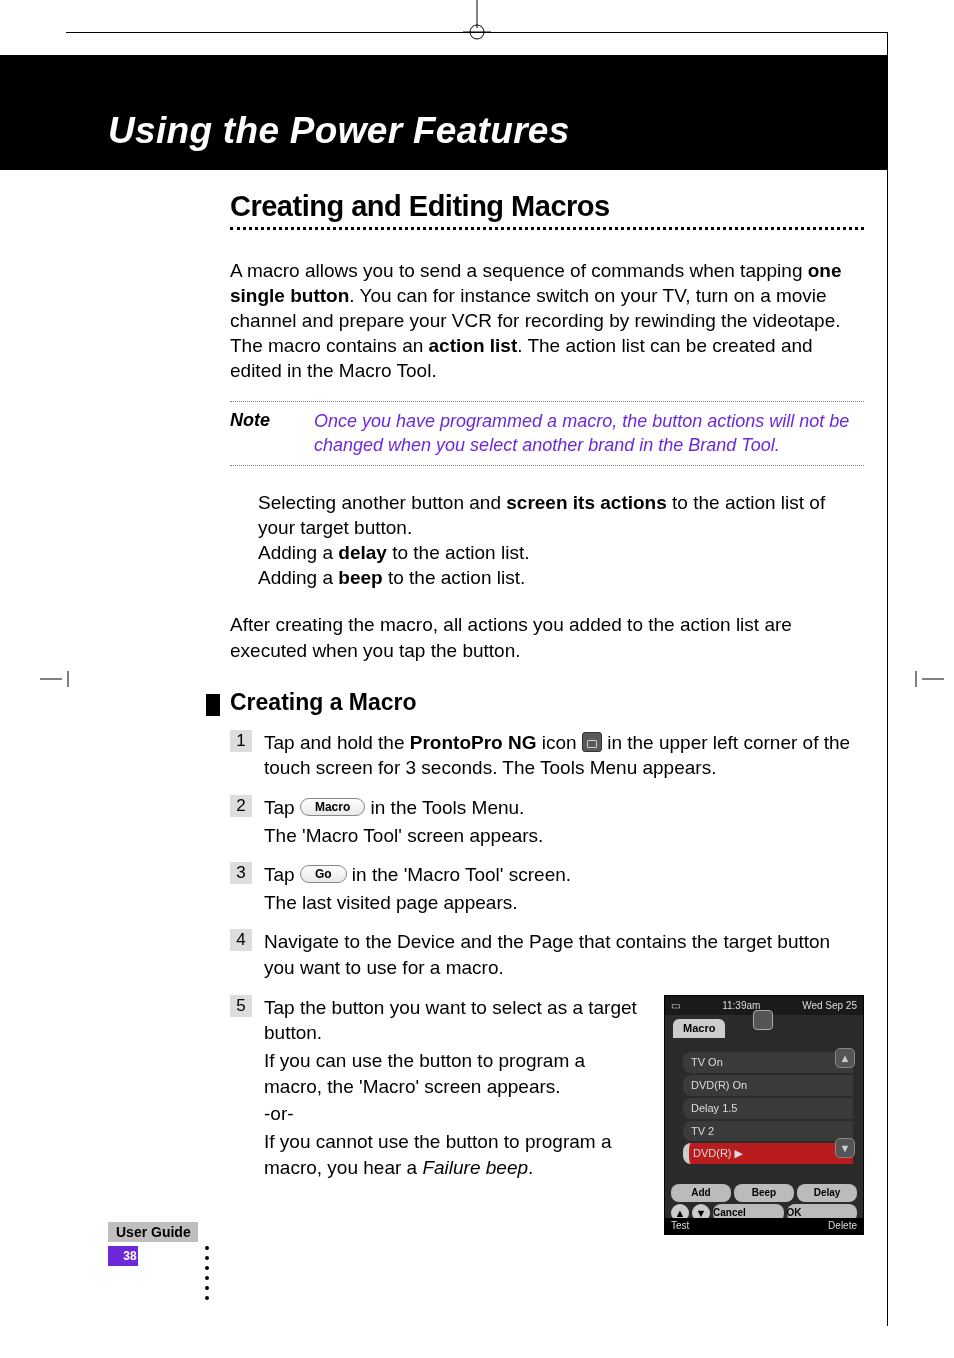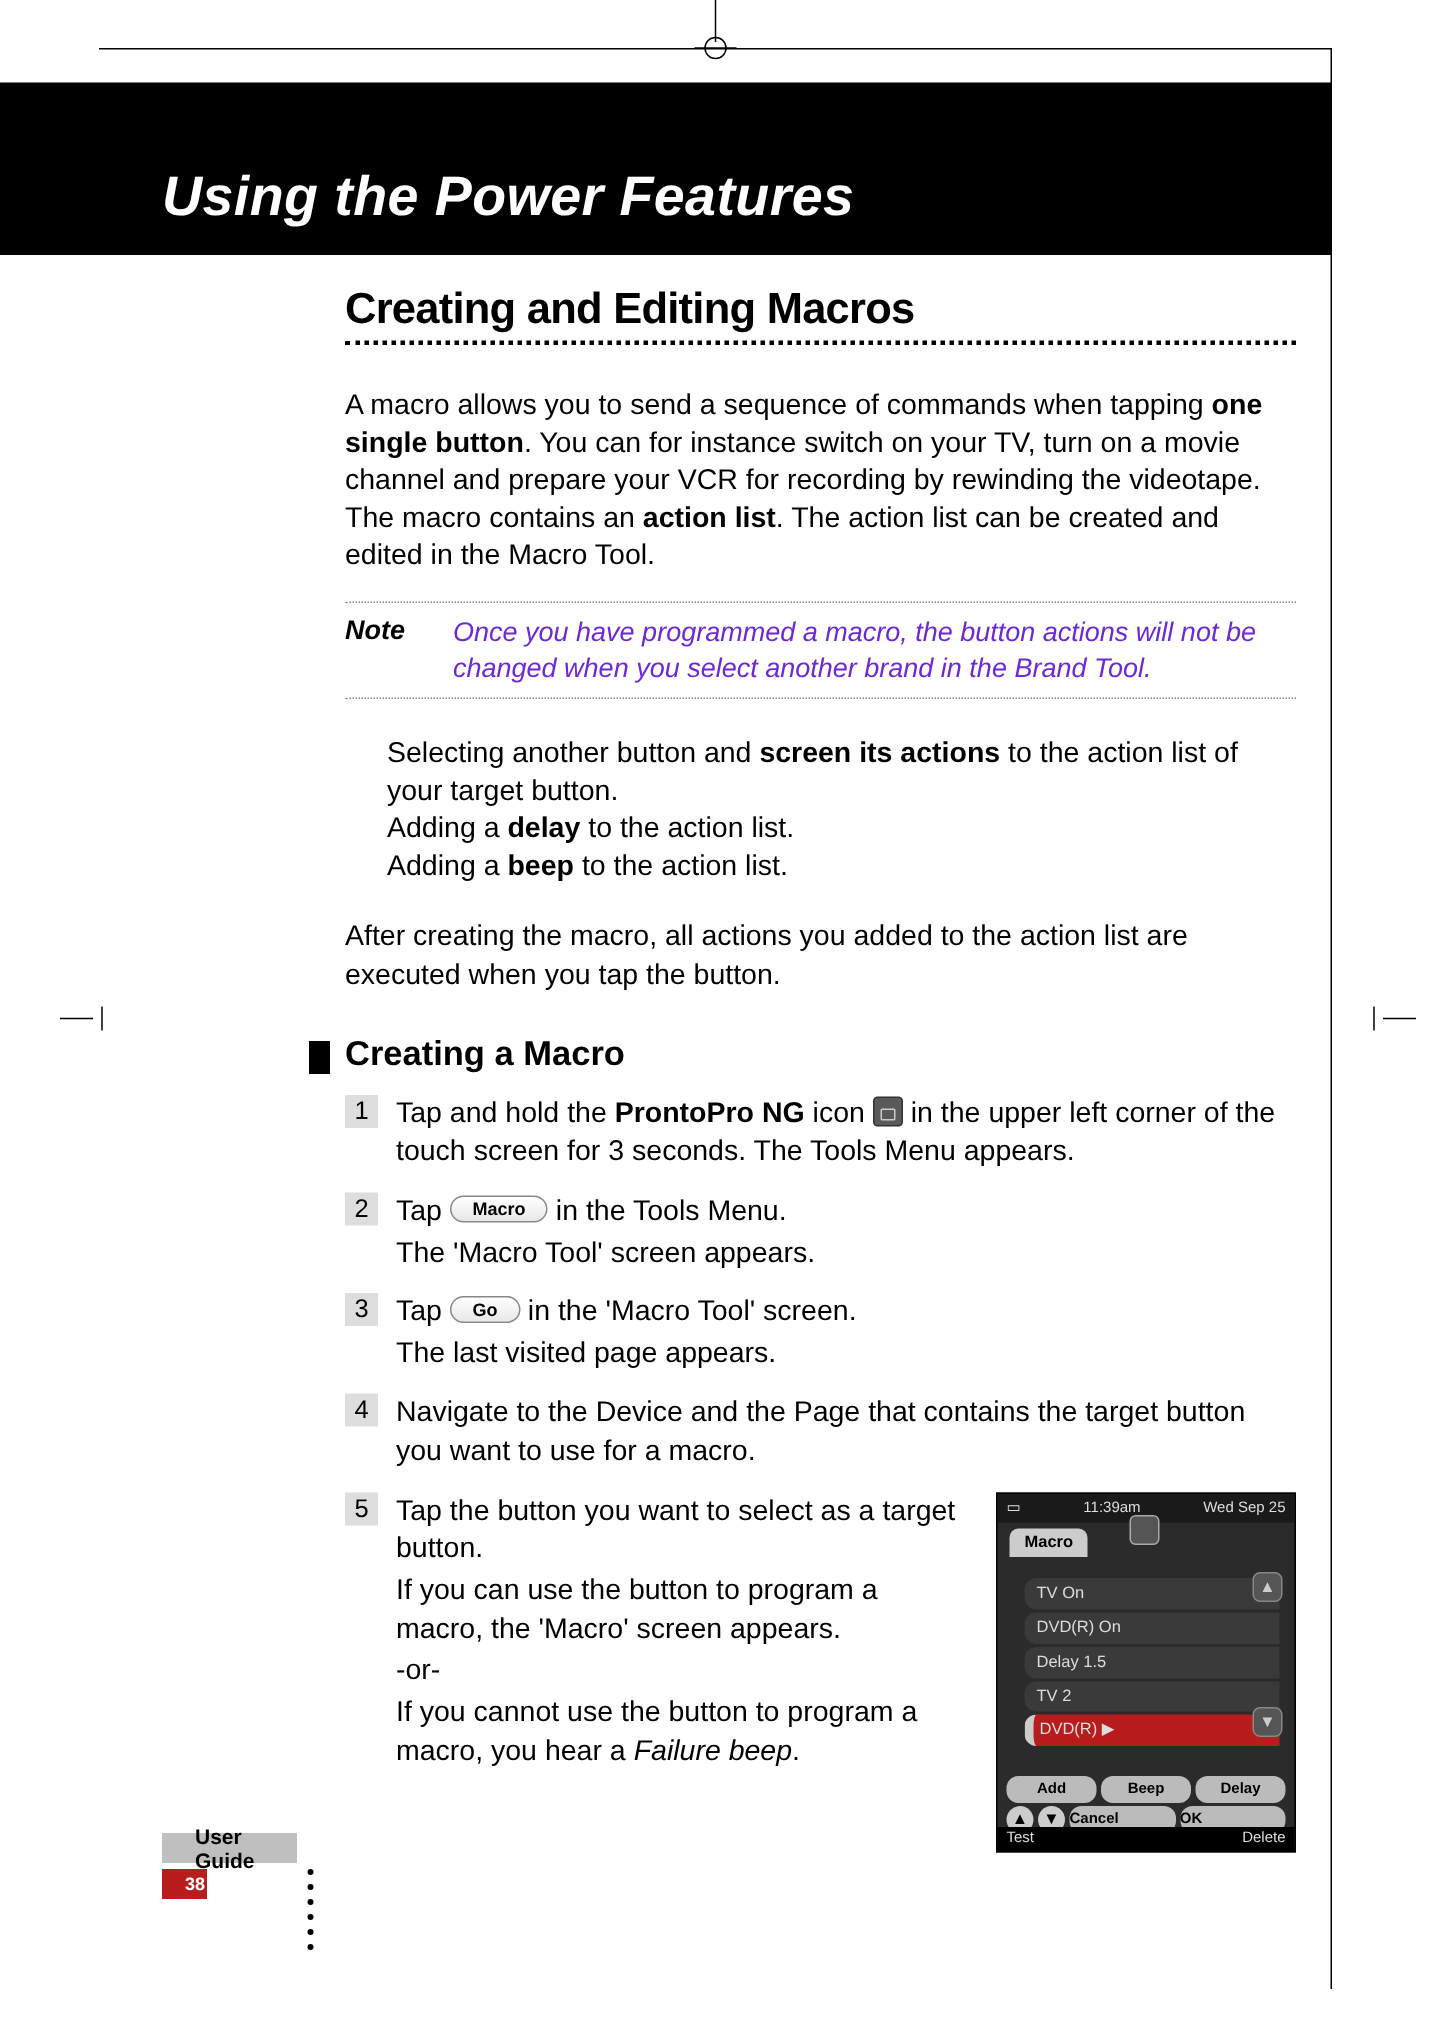--- a/index.html
+++ b/index.html
@@ -85,21 +85,21 @@
     font-size: 19px;
     line-height: 1.32;
     margin-bottom: 18px;
   }
   .note-box {
     border-top: 1px dotted #888;
     border-bottom: 1px dotted #888;
     padding: 8px 0;
     margin: 14px 0 24px 0;
     display: flex;
-    gap: 32px;
+    gap: 44px;
   }
   .note-label {
     font-weight: bold;
     font-style: italic;
     font-size: 18px;
     flex: 0 0 auto;
   }
   .note-text {
     font-style: italic;
     font-size: 18px;
@@ -327,24 +327,24 @@
   }
   .footer-gray {
     background: #bfbfbf;
     height: 20px;
     width: 90px;
     font-size: 14px;
     font-weight: bold;
     display: flex;
     align-items: center;
     justify-content: flex-start;
-    padding-left: 22px;
+    padding-left: 8px;
   }
   .footer-black {
-    background: #b91c1c;
+    background: #6d28d9;
     color: #fff;
     height: 20px;
     width: 30px;
     font-size: 12px;
     font-weight: bold;
     display: flex;
     align-items: center;
     justify-content: center;
     margin-top: 4px;
     padding-left: 14px;

